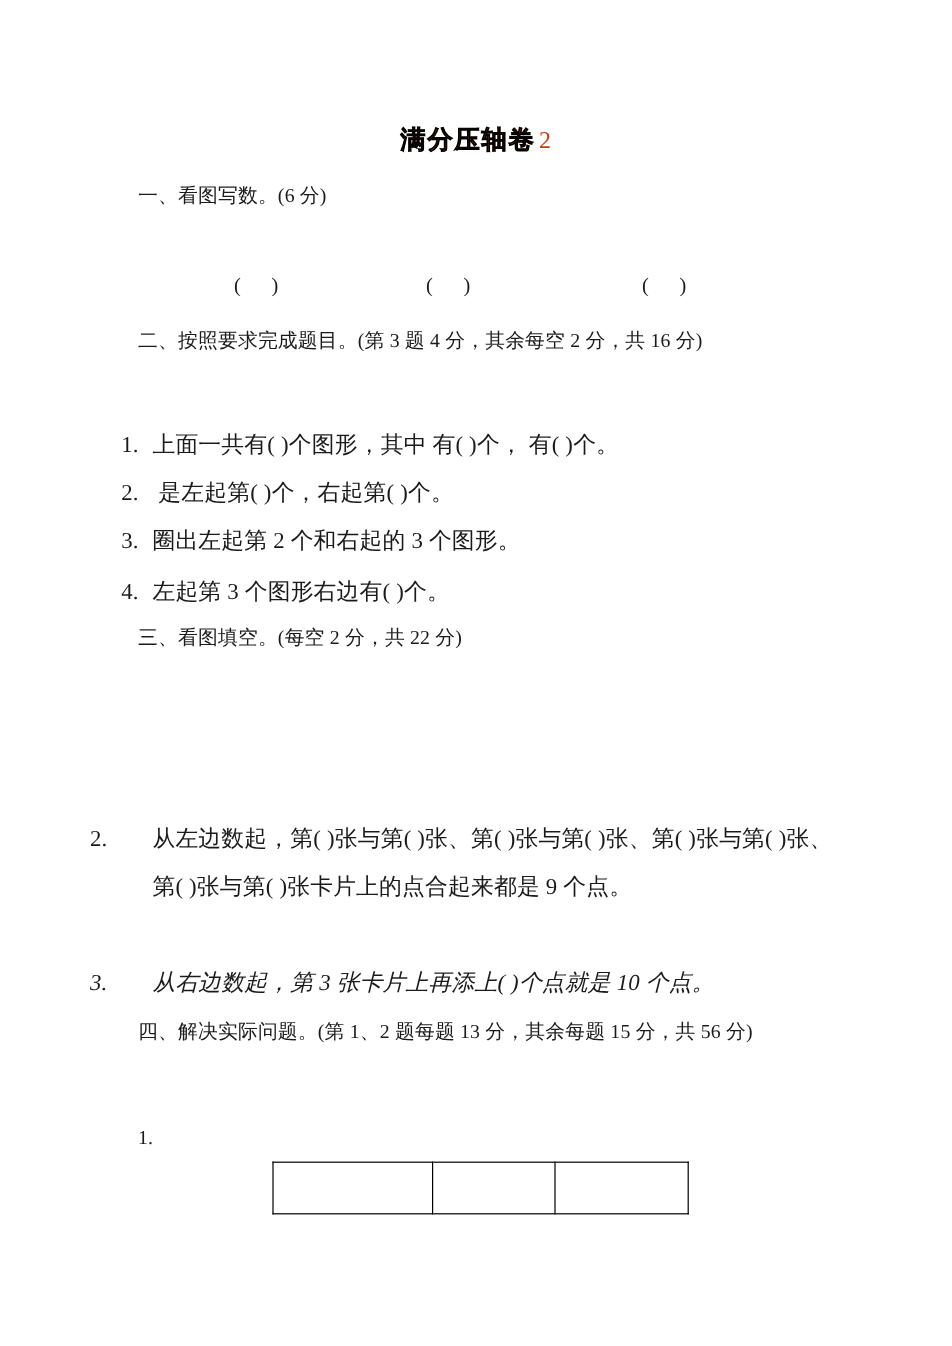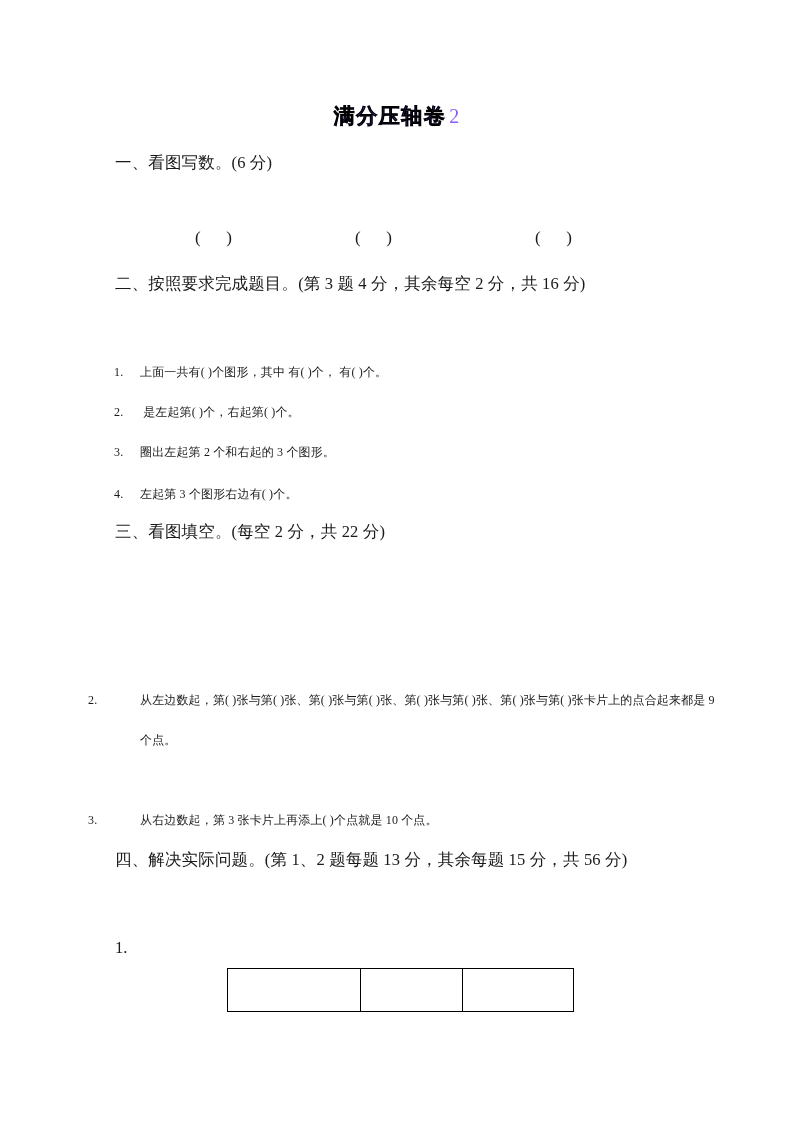--- a/index.html
+++ b/index.html
@@ -30,21 +30,21 @@
   .doc-title {
     position: absolute;
     left: 0;
     top: 102px;
     width: 793px;
     text-align: center;
     font-size: 21px;
     font-weight: 900;
     letter-spacing: 1.5px;
     font-family: "DejaVu Sans", "Liberation Sans", sans-serif;
-    color: #8b5cf6;
+    color: #c2410c;
     -webkit-text-stroke: 0.6px #000;
   }
   .doc-title .num {
     font-family: "Liberation Serif", serif;
     font-weight: 400;
     -webkit-text-stroke: 0px;
     letter-spacing: 0;
     font-size: 20px;
     padding-left: 3px;
   }
@@ -64,23 +64,23 @@
     position: absolute;
     left: 115px;
     font-size: 16.5px;
     letter-spacing: 0.15px;
     white-space: nowrap;
   }
 
   
   .item {
     position: absolute;
-    left: 114px;
+    left: 101px;
     width: 578px;
-    font-size: 12px;
+    font-size: 19px;
     line-height: 40px;
     letter-spacing: 0.15px;
   }
   .item .marker {
     display: inline-block;
     width: 26px;
   }
   .item .body {
     display: inline;
   }
@@ -177,21 +177,21 @@
 
   <div class="section-head" style="top:521px;">三、看图填空。(每空 2 分，共 22 分)</div>
 
   <div class="art-gap" style="top:552px; height:50px;"></div>
 
 
   <div class="item wrap" style="top:680px;">
     <span class="marker">2.</span><span class="body">从左边数起，第(      )张与第(      )张、第(      )张与第(      )张、第(      )张与第(      )张、第(      )张与第(      )张卡片上的点合起来都是 9 个点。</span>
   </div>
 
-  <div class="item wrap" style="top:800px;">
+  <div class="item wrap" style="top:800px;font-style:italic;">
     <span class="marker">3.</span><span class="body">从右边数起，第 3 张卡片上再添上(      )个点就是 10 个点。</span>
   </div>
 
   <div class="blk wrap" style="top:840px; padding-left:26px; text-indent:-26px; line-height:40px;">四、解决实际问题。(第 1、2 题每题 13 分，其余每题 15 分，共 56 分)</div>
 
   <div class="q4-num">1.</div>
 
   <table class="ans-table">
     <tbody>
       <tr>

